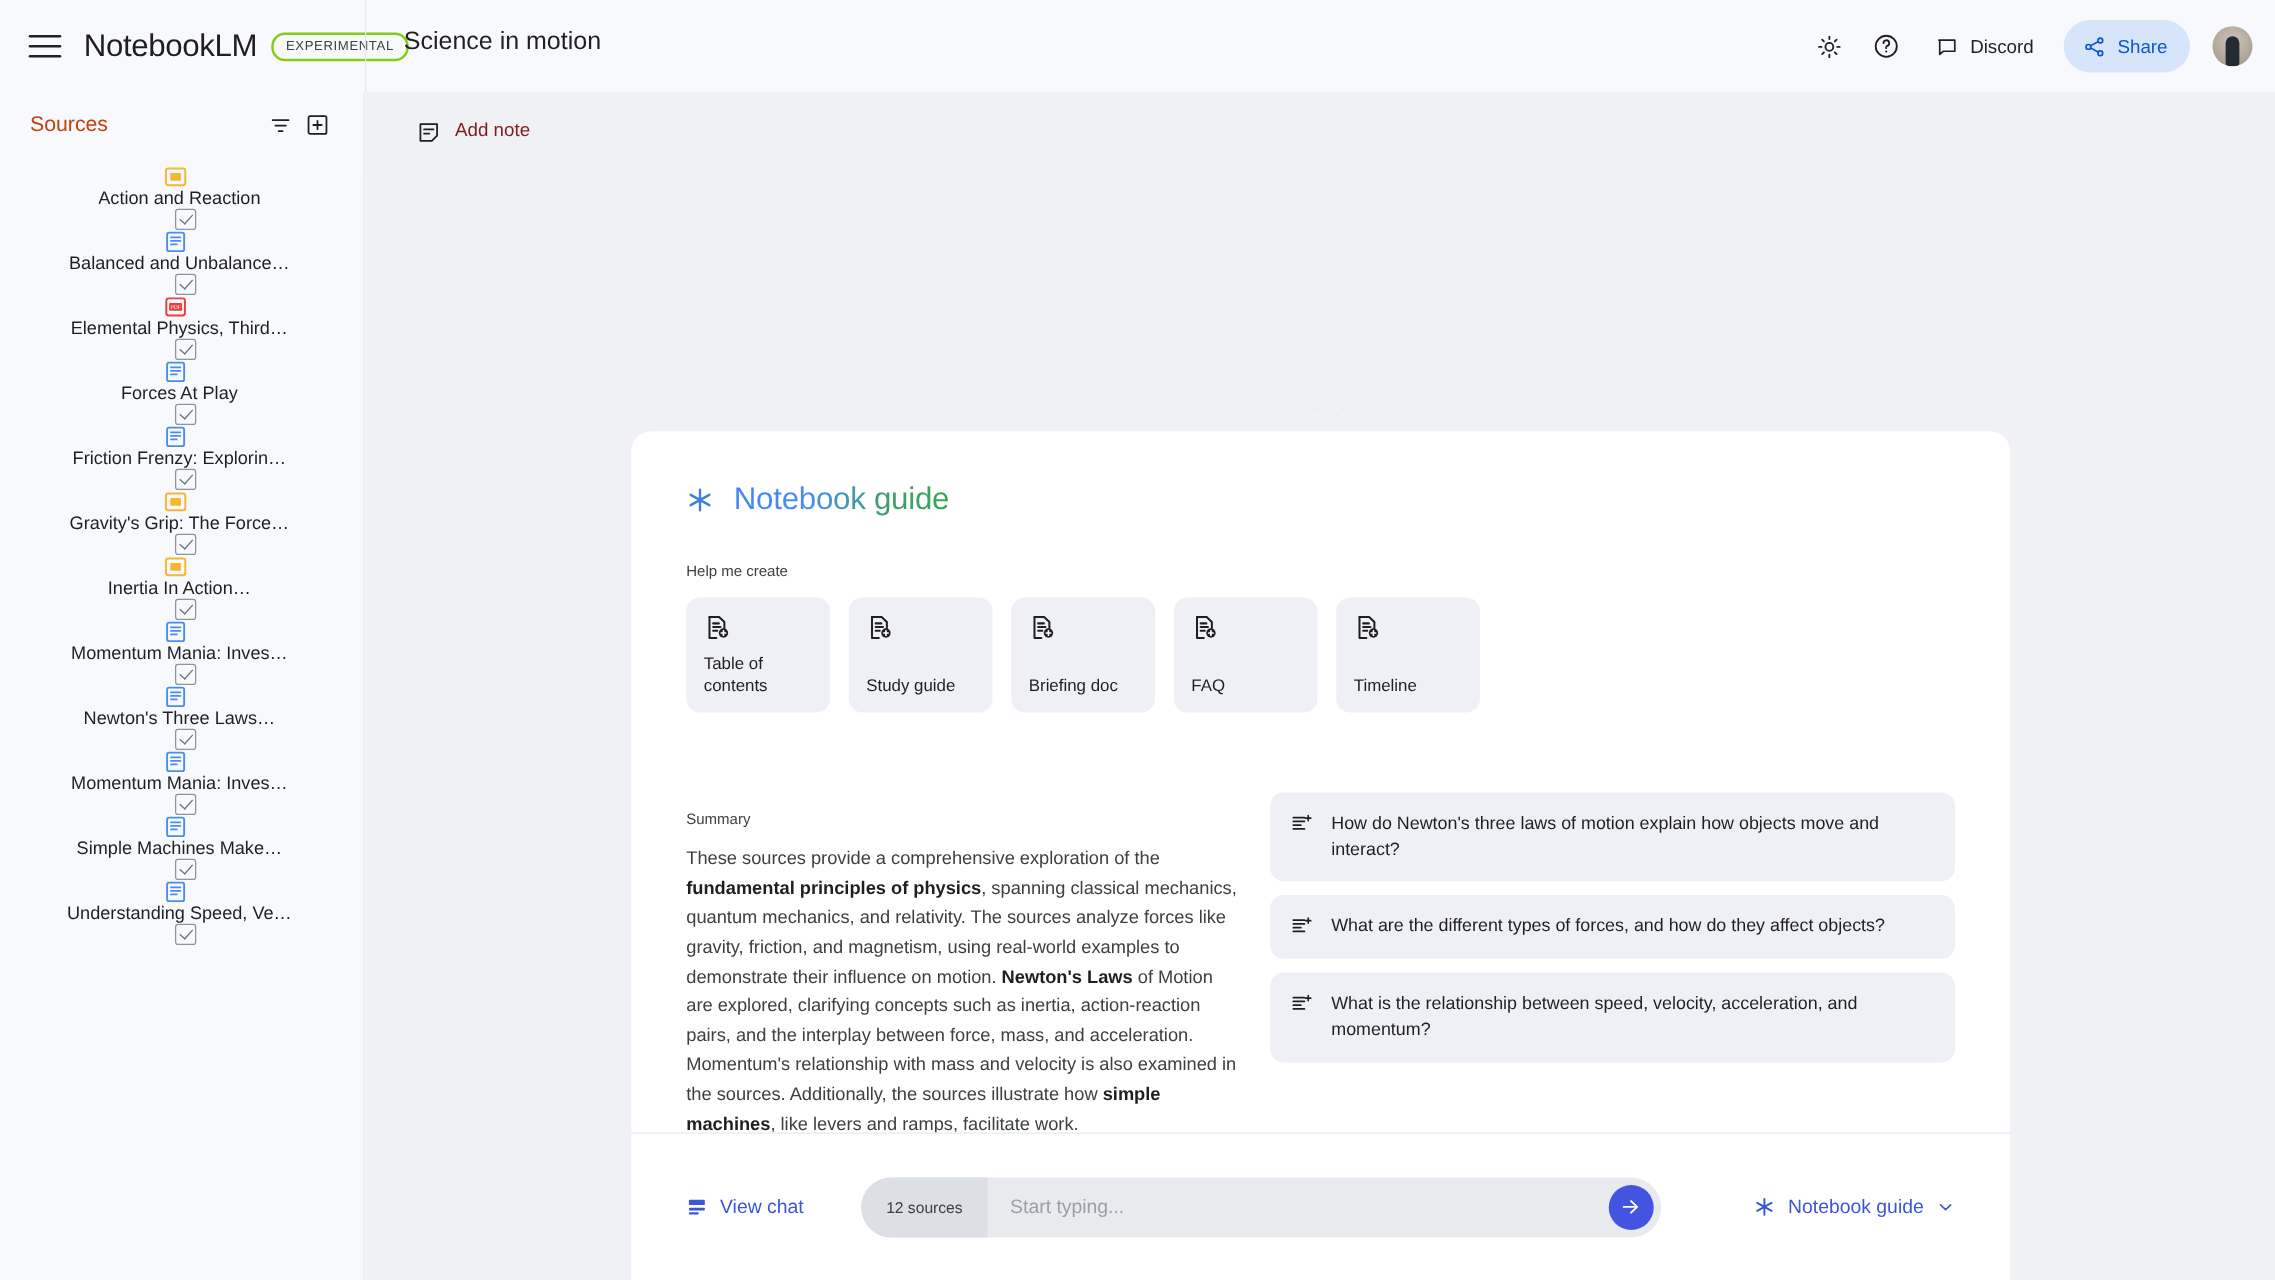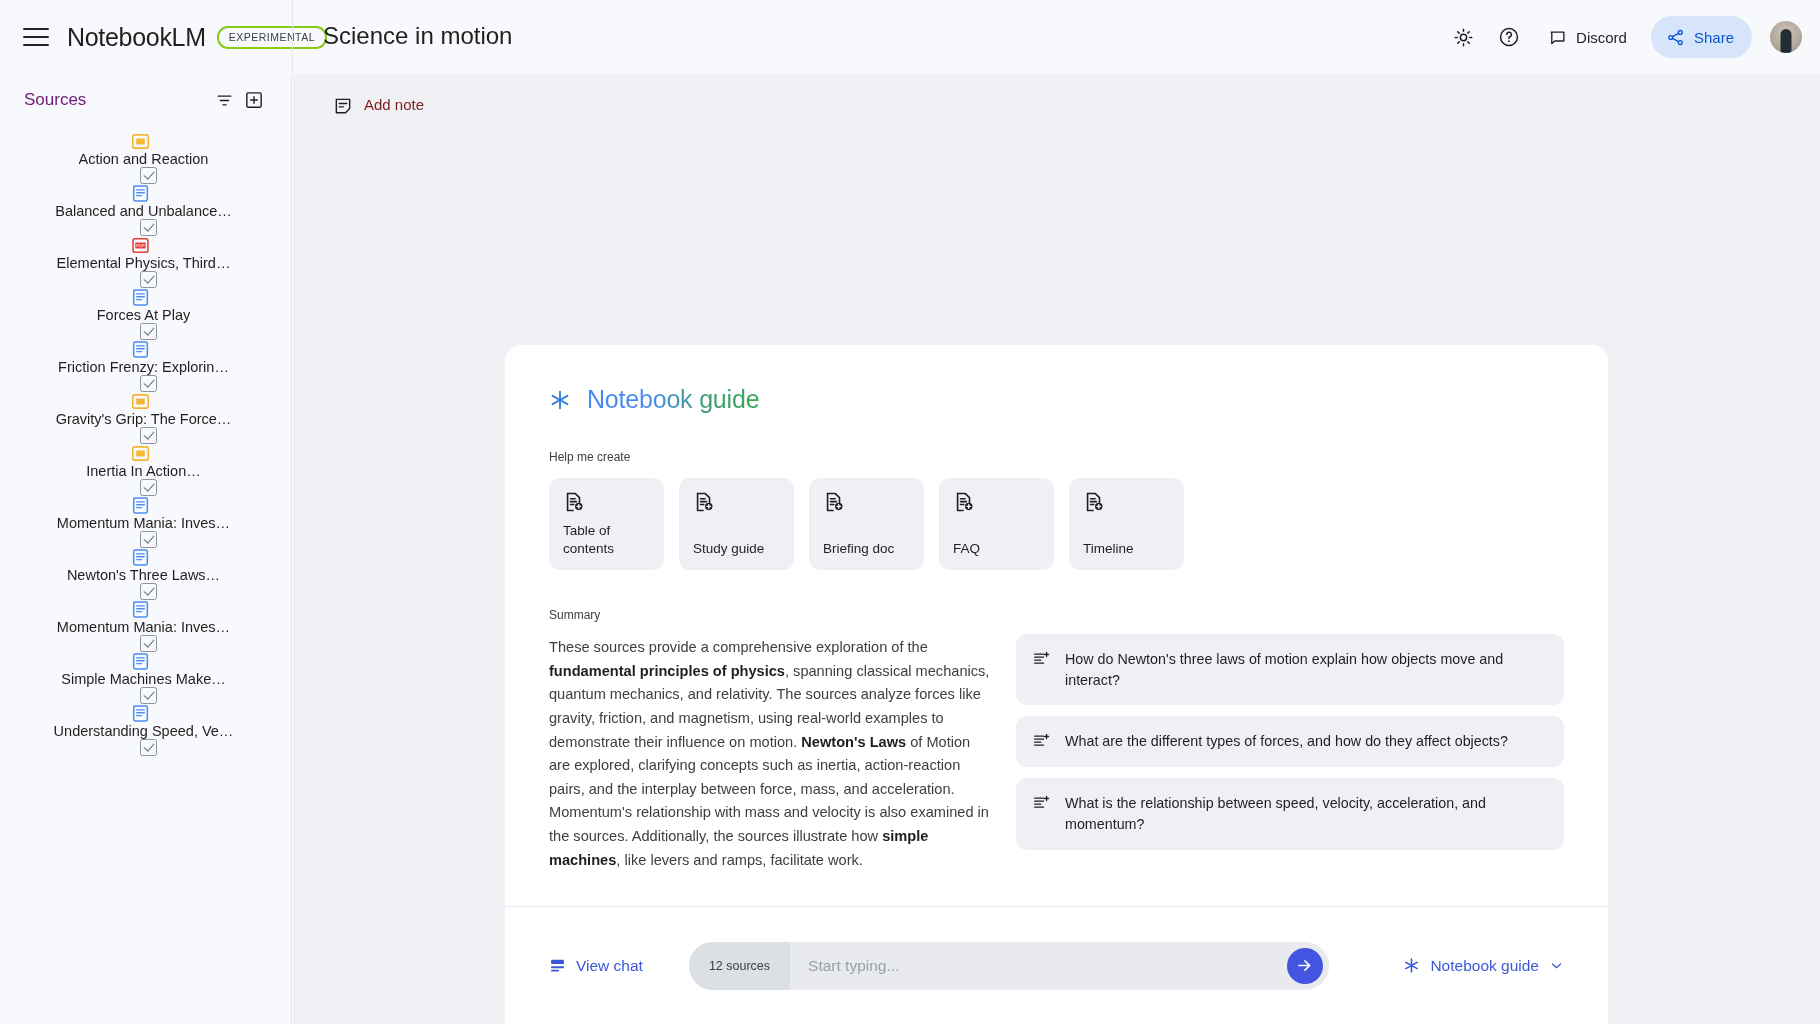--- a/index.html
+++ b/index.html
@@ -29,21 +29,21 @@
   .exp-badge {
     margin-left: 11px; border: 2px solid #84cc16; border-radius: 11px;
     padding: 3px 10px 4px; font-size: 10.5px; letter-spacing: 0.5px;
     color: #3c4043; white-space: nowrap;
   }
   .header-divider {
     position: absolute; left: 292px; top: 0; bottom: 0; width: 1px; background: #e3e6ec;
   }
   .doc-title {
     position: absolute; left: 323px; top: 22px;
-    font-size: 24px; color: #1f1f1f;
+    font-size: 20px; color: #1f1f1f;
   }
   .header-right {
     position: absolute; right: 18px; top: 0; height: 74px;
     display: flex; align-items: center; gap: 4px;
   }
   .icon-btn {
     width: 42px; height: 42px; border-radius: 50%;
     display: flex; align-items: center; justify-content: center;
     cursor: pointer; background: transparent; border: none;
   }
@@ -72,21 +72,21 @@
   }
 
   
   .sidebar {
     position: absolute; left: 0; top: 74px; width: 292px; bottom: 0;
     background: #f7f9fc; border-right: 1px solid #e3e6ec;
   }
   .sources-head {
     display: flex; align-items: center; height: 52px; padding: 0 22px 0 24px;
   }
-  .sources-title { font-size: 17px; color: #701a75; flex: 1; }
+  .sources-title { font-size: 17px; color: #c2410c; flex: 1; }
   .head-icon { width: 30px; height: 30px; display:flex; align-items:center; justify-content:center; cursor:pointer; }
   .src-list { margin-top: 6px; }
   .src-item {
     display: flex; align-items: center; height: 52px; padding: 0 22px 0 28px;
     cursor: pointer;
     flex-direction: column;
   }
   .src-icon { width: 19px; height: 19px; flex: none; margin-right: 16px; }
   .src-label {
     flex: 1; font-size: 14.5px; color: #1f1f1f;
@@ -144,21 +144,21 @@
 
   .create-cards { display: flex; gap: 15px; margin-bottom: 38px; }
   .create-card {
     width: 115px; height: 92px; background: #eef0f5; border-radius: 11px;
     padding: 13px 14px 12px; display: flex; flex-direction: column;
     justify-content: space-between; cursor: pointer;
   }
   .create-card .lbl { font-size: 13.5px; color: #1f1f1f; line-height: 1.32; }
 
   .summary-row { display: flex; gap: 22px; }
-  .summary-col { width: 445px; flex: none; }
+  .summary-col { width: 445px; flex: none; margin-top: 40px; }
   .summary-text {
     font-size: 14.6px; line-height: 1.62; color: #3c4043; margin-top: 12px;
   }
   .summary-text b { color: #1f1f1f; font-weight: 700; }
 
   .qa-col { flex: 1; padding-top: 26px; display: flex; flex-direction: column; gap: 11px; }
   .qa-card {
     background: #eef0f5; border-radius: 11px; padding: 15px 18px 15px 16px;
     display: flex; gap: 14px; cursor: pointer; align-items: flex-start;
   }

